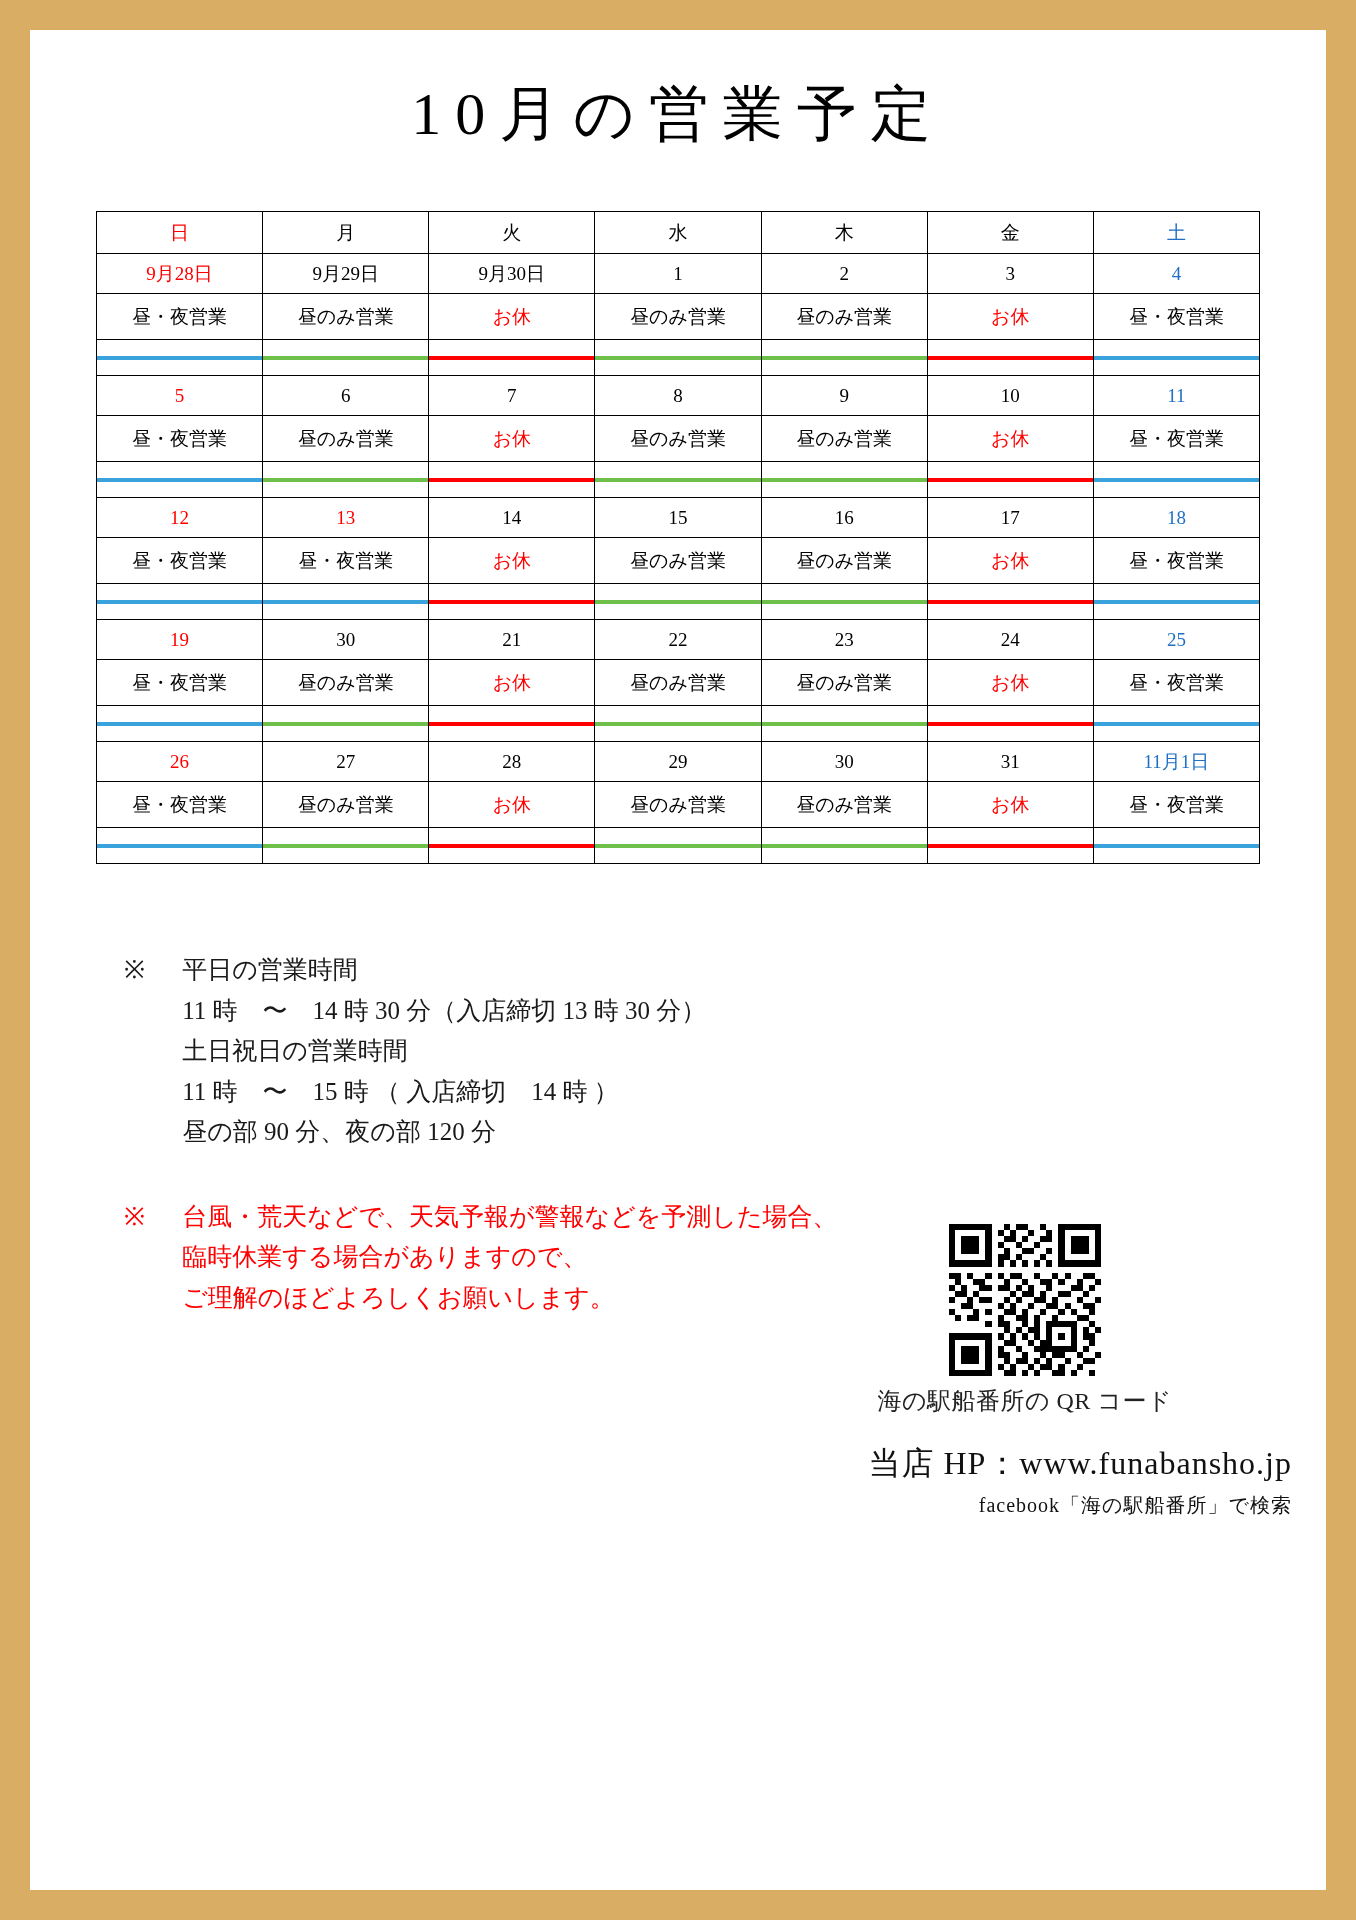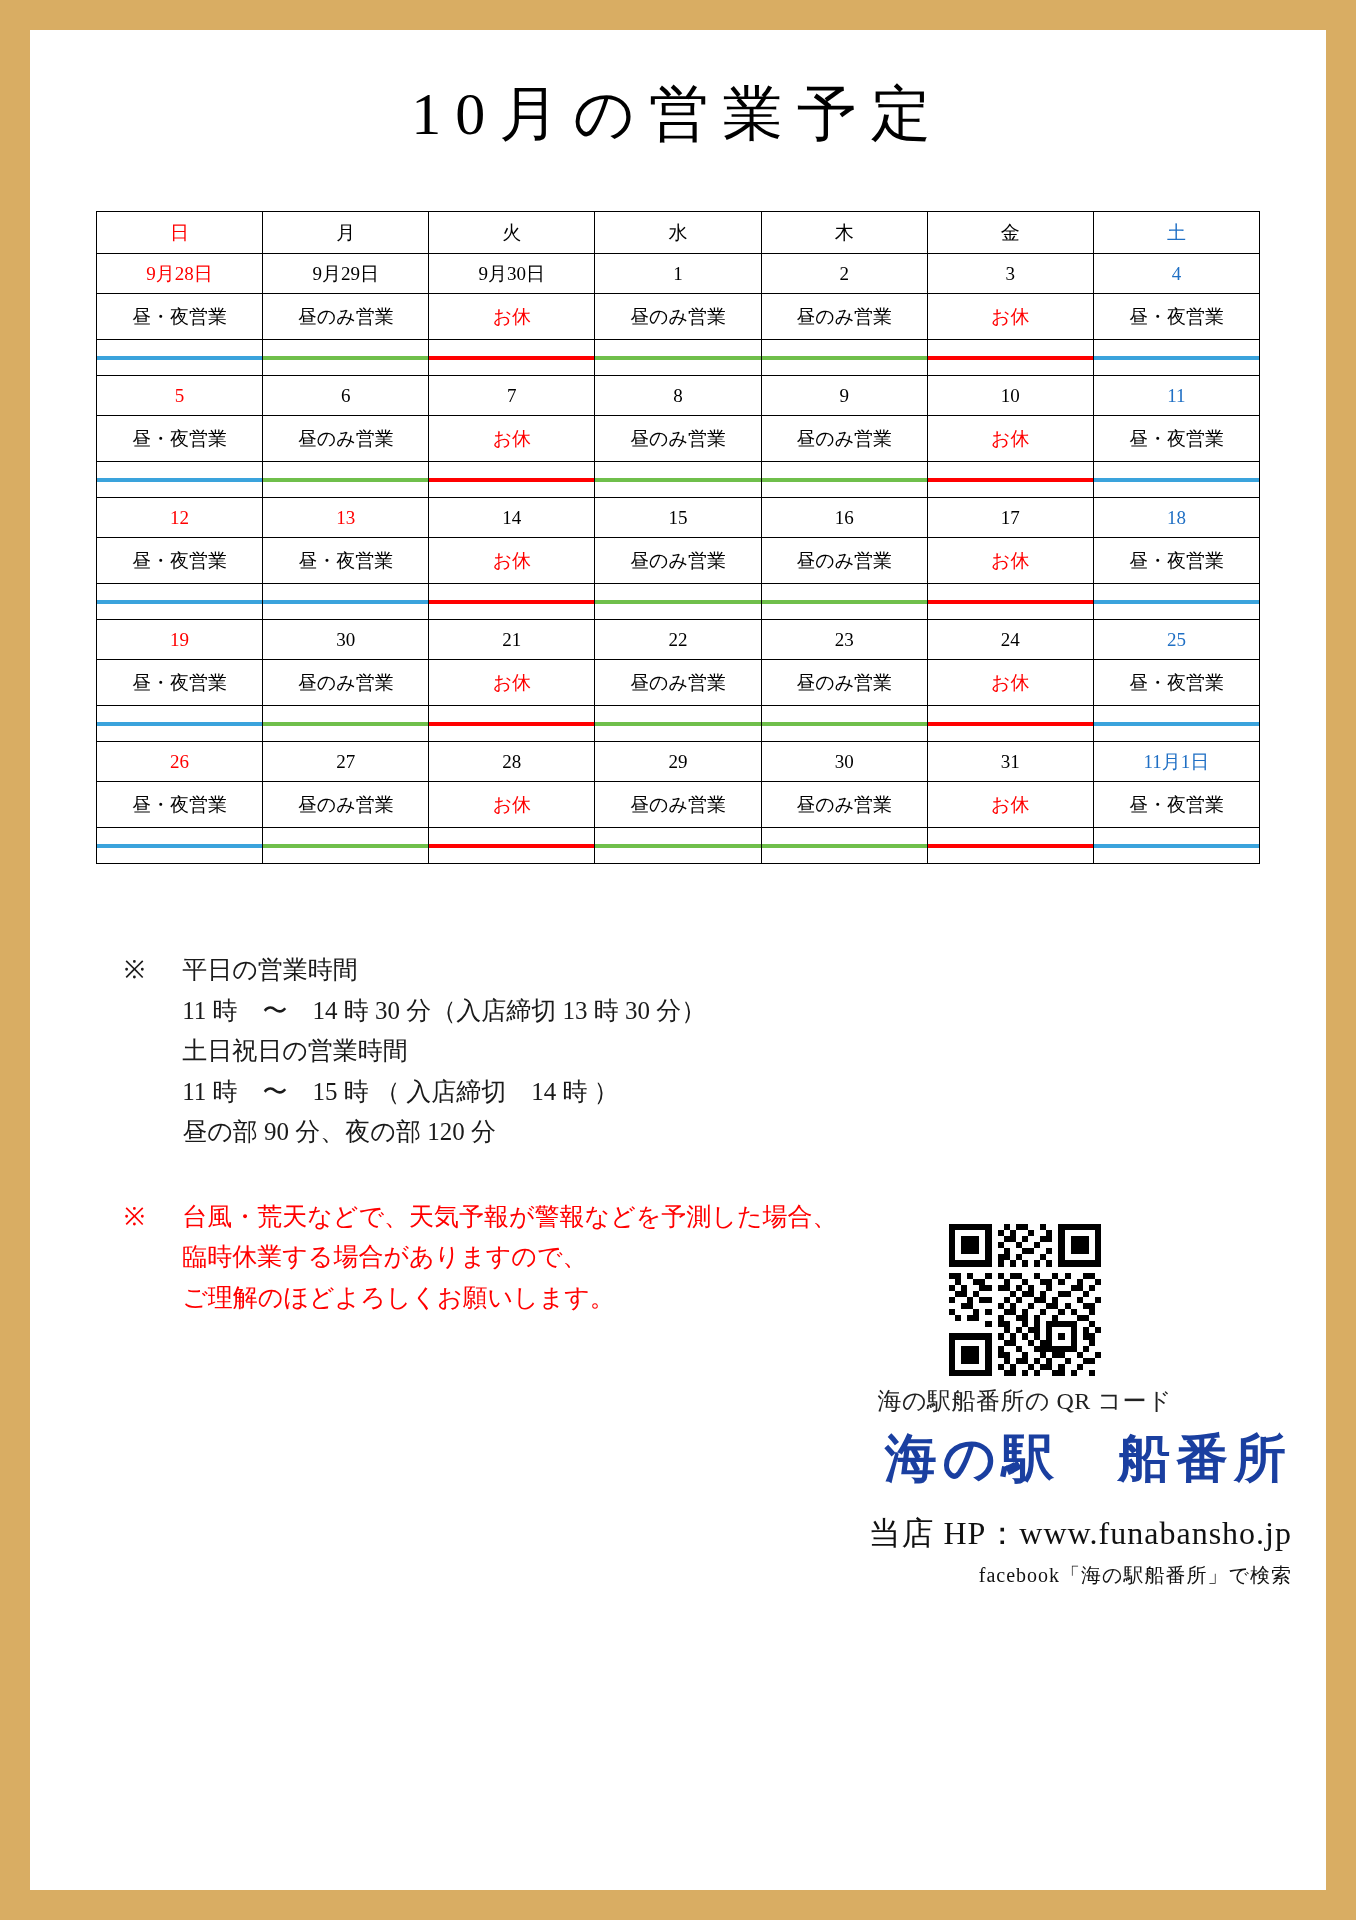--- a/index.html
+++ b/index.html
@@ -577,20 +577,19 @@
               <rect x="14" y="24" width="1" height="1"></rect>
               <rect x="17" y="24" width="2" height="1"></rect>
               <rect x="20" y="24" width="1" height="1"></rect>
               <rect x="23" y="24" width="1" height="1"></rect>
           </g>
         </svg>
         <div class="qr-caption">海の駅船番所の QR コード</div>
       </div>
 
       <div class="brand">
-        <div class="brand-name">海の駅　船番所</div>
         <div class="brand-hp">当店 HP：www.funabansho.jp</div>
         <div class="brand-fb">facebook「海の駅船番所」で検索</div>
       </div>
     </div>
 
   </div>
 </div>
 
 </body></html>

